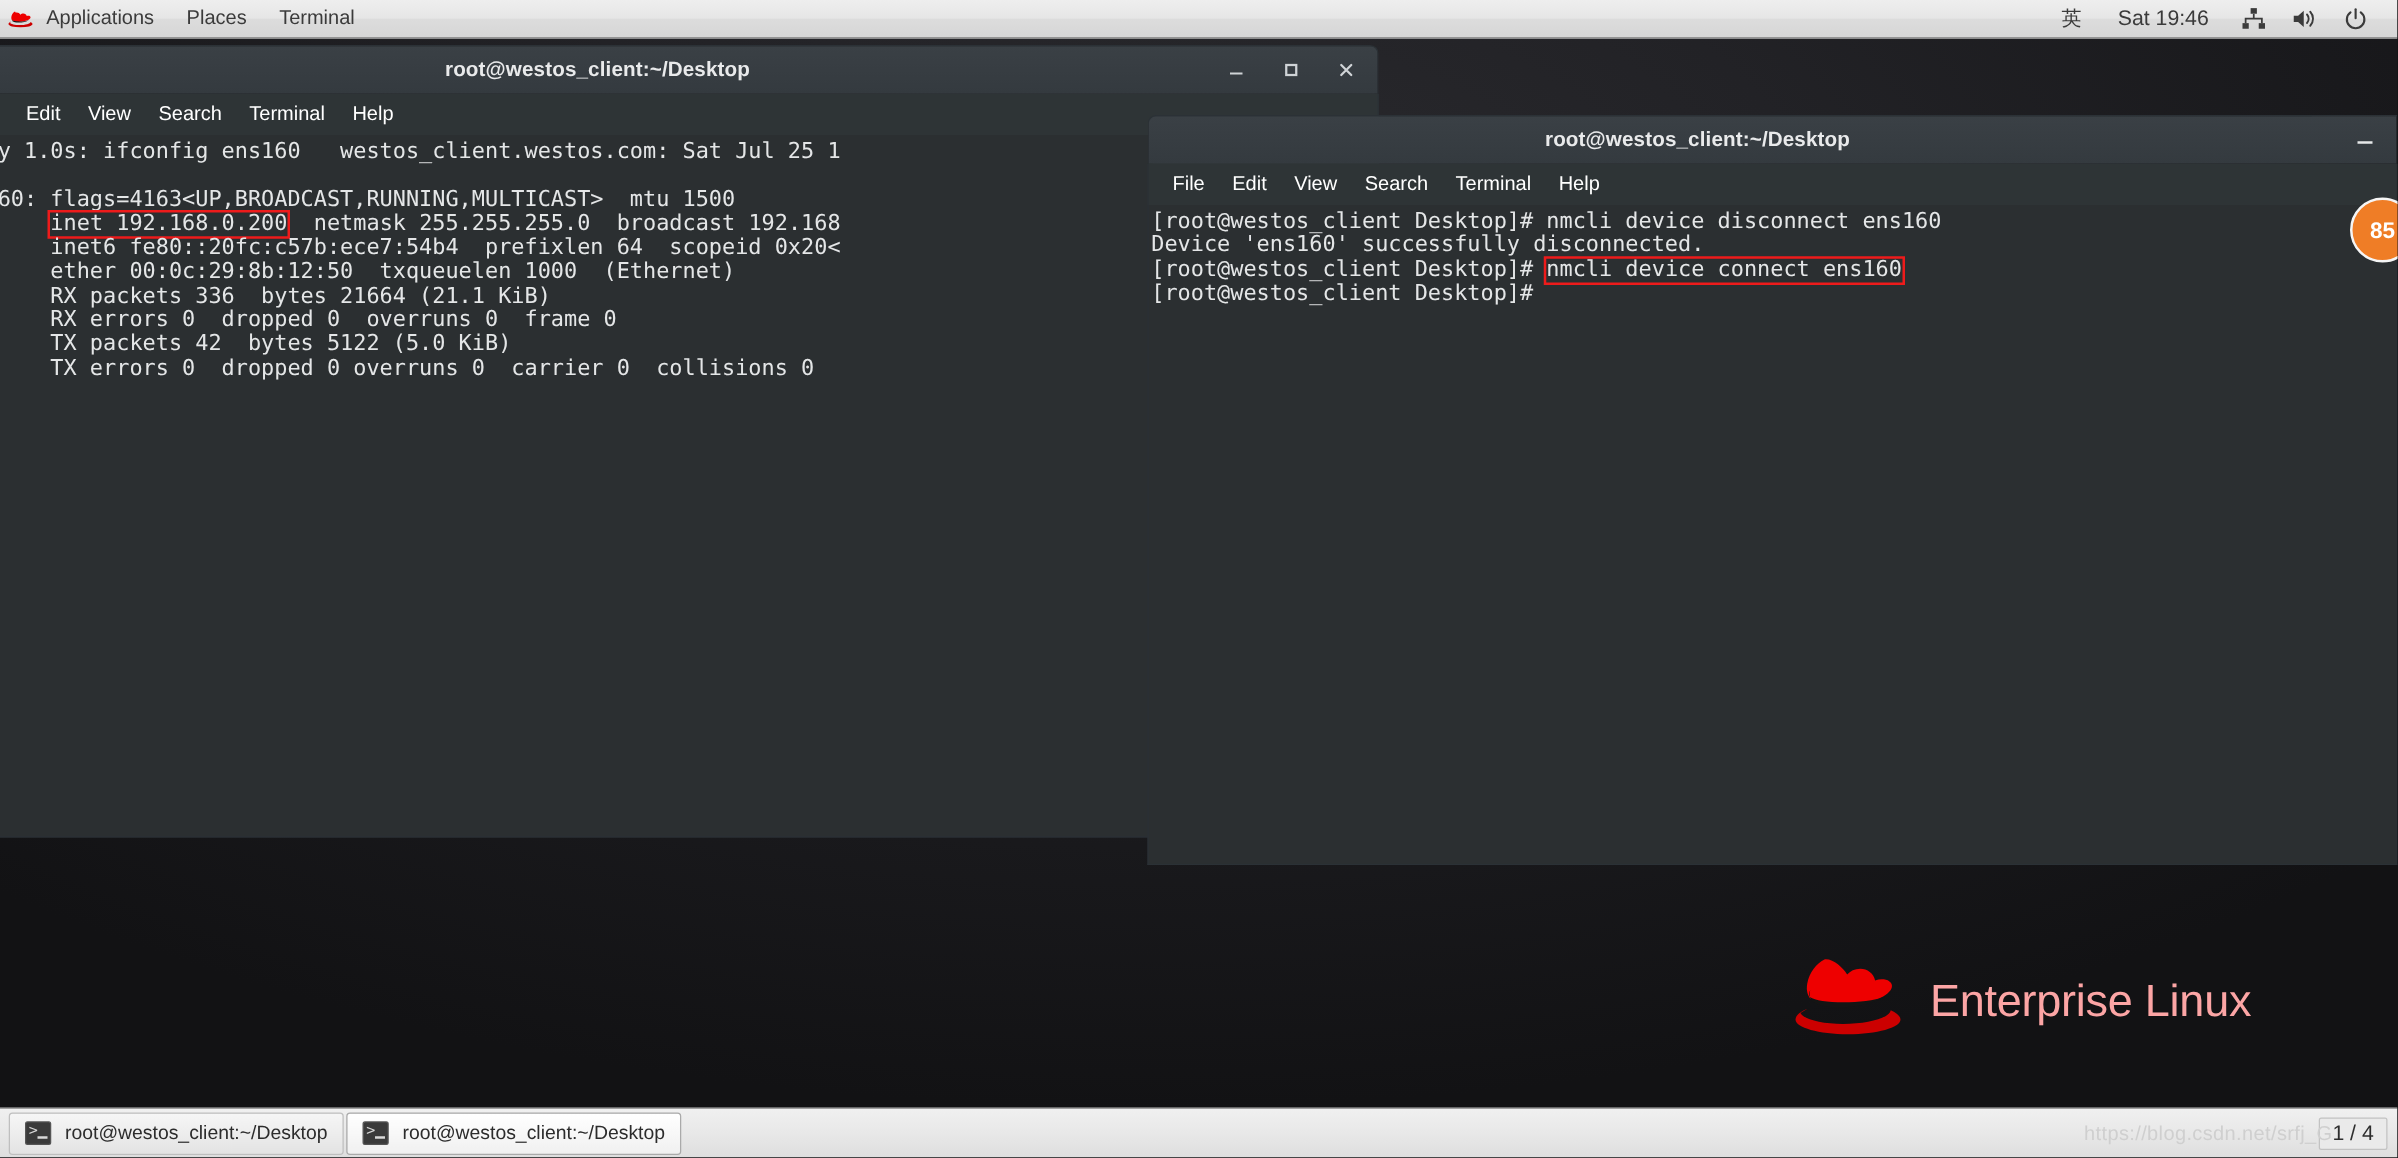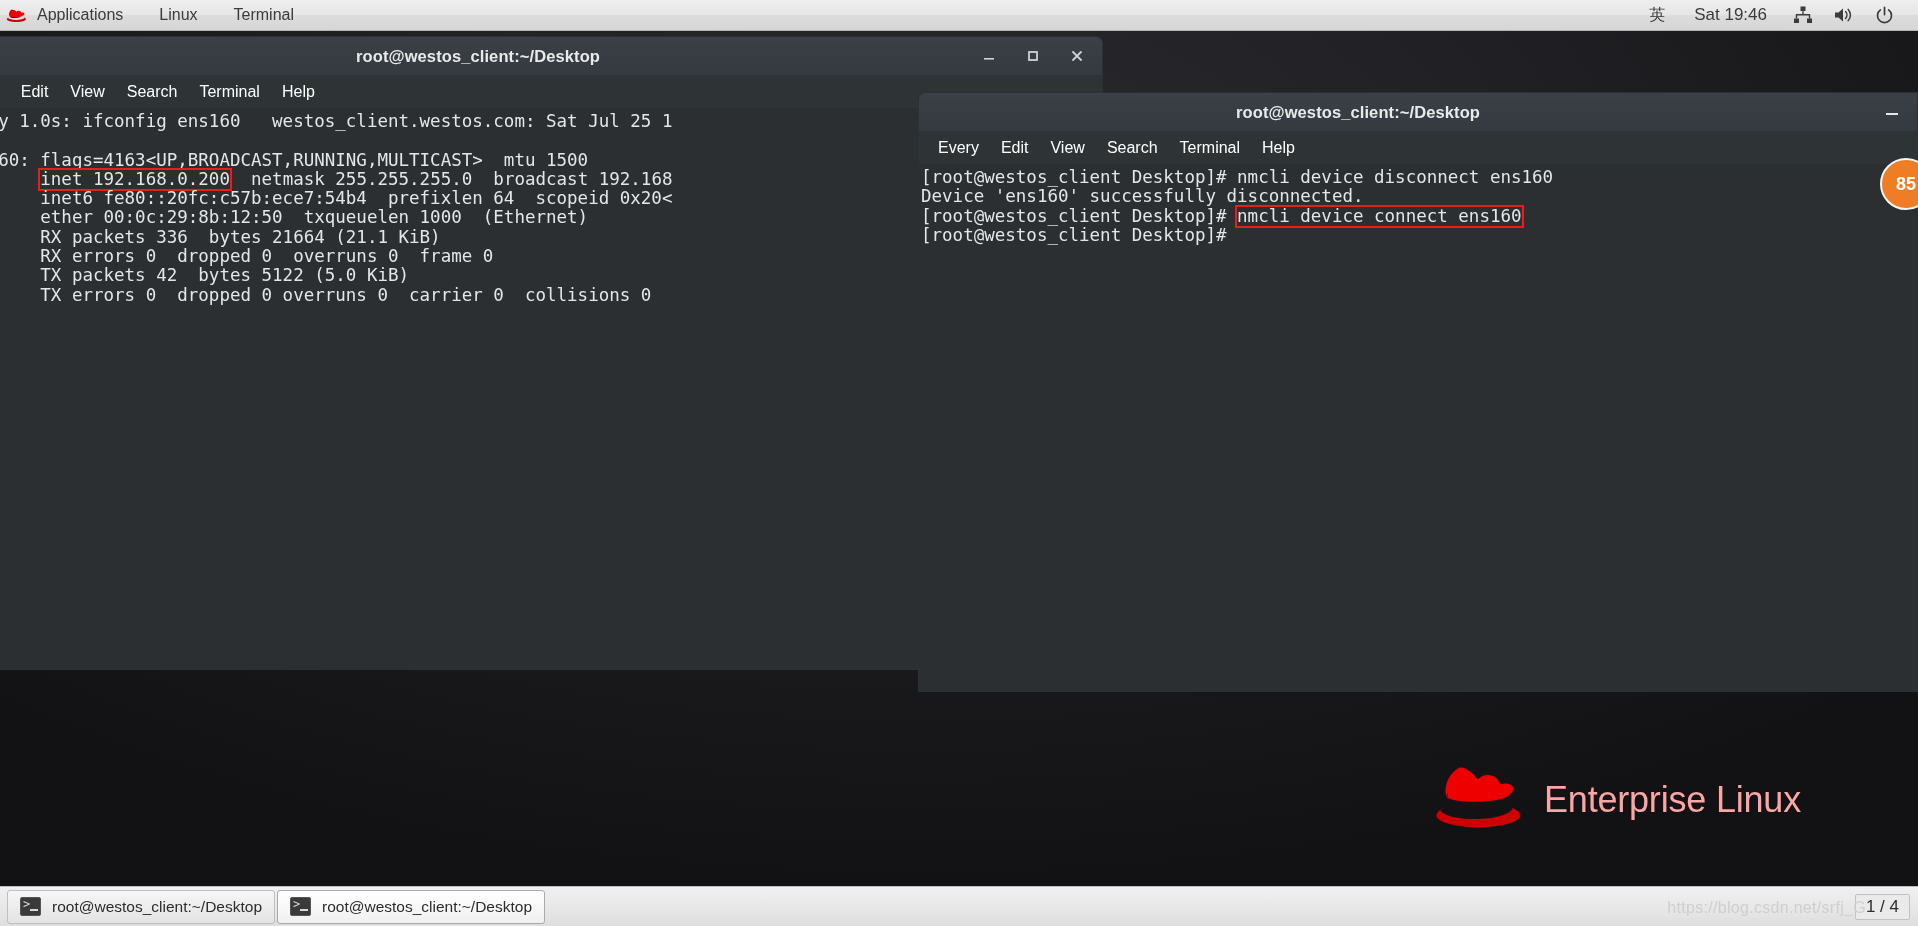--- a/index.html
+++ b/index.html
@@ -27,21 +27,21 @@
 
   
   #top-panel {
     position: absolute; left: 0; top: 0;
     width: 1918px; height: 31px;
     background: linear-gradient(to bottom, #eeeeee 0%, #e6e6e6 48%, #dcdcdc 52%, #d6d6d6 100%);
     border-bottom: 1px solid #b4b4b4;
     display: flex; align-items: center;
     z-index: 60;
   }
-  .panel-left { display: flex; align-items: center; height: 100%; gap: 10px; }
+  .panel-left { display: flex; align-items: center; height: 100%; }
   .panel-right { display: flex; align-items: center; height: 100%; margin-left: auto; padding-right: 14px; }
   .panel-item {
     font-size: 16px; color: #3b3b3b;
     padding: 0 13px; height: 100%;
     display: flex; align-items: center; cursor: default;
     white-space: nowrap;
   }
   #applications-menu { padding-left: 6px; gap: 9px; }
   .rh-hat-small { width: 22px; height: 14px; position: relative; display:inline-block; }
   .panel-clock { font-size: 17px; color: #3b3b3b; padding: 0 16px; }
@@ -174,21 +174,21 @@
         <span class="rh-hat-small">
           <svg width="22" height="14" viewBox="0 0 22 14">
             <path d="M3 9.2c-1.4.6-2.2 1.3-2.2 2 0 1.5 4.3 2.7 9.6 2.7 5.3 0 9.6-1.2 9.6-2.7 0-.6-.6-1.2-1.6-1.7-.2 1.4-4 2.5-8.7 2.5-3.9 0-7-.8-7.7-1.9z" fill="#cc0000"></path>
             <path d="M6 1.2C4.6 1.9 3.4 3.4 3.1 5.4c-.2 1.3.1 2.4.9 3 .9.7 2.6 1.1 4.8 1.1 4.3 0 8.3-1.3 9.4-2.9.4-.6.3-1.2-.2-1.6-.6-.5-1.7-.5-2.6-.2-.3-1.3-1.4-2.1-2.7-2.1-1 0-1.8.4-2.4 1-.8-1.3-2.2-2-3.6-1.6z" fill="#ee0000"></path>
             <path d="M3.6 6.9c-.2.9 0 1.6.4 2 .9.7 2.6 1.1 4.8 1.1 3.3 0 6.4-.8 8.3-1.9-1.9.6-4.6 1-7.5 1-2.8 0-5.2-.4-6-.9z" fill="#1a1a1a"></path>
           </svg>
         </span>
         <span>Applications</span>
       </div>
       <div class="panel-item">
-        <span>Linux</span>
+        <span>Places</span>
       </div>
       <div class="panel-item">
         <span>Terminal</span>
       </div>
     </div>
 
     <div class="panel-right">
       <div class="panel-item">
         <span>英</span>
       </div>
@@ -253,21 +253,21 @@
       <div class="term-title">root@westos_client:~/Desktop</div>
       <div class="win-btns">
         <div class="win-btn">
           <svg width="16" height="14" viewBox="0 0 16 14">
               <rect x="2" y="8" width="12" height="2" fill="#e6e8e9"></rect>
             </svg>
         </div>
       </div>
     </div>
     <div class="term-menubar">
-      <div class="menu-item">Every</div>
+      <div class="menu-item">File</div>
       <div class="menu-item">Edit</div>
       <div class="menu-item">View</div>
       <div class="menu-item">Search</div>
       <div class="menu-item">Terminal</div>
       <div class="menu-item">Help</div>
     </div>
     <div class="term-body" id="window2-output"><div class="term-line">[root@westos_client Desktop]# nmcli device disconnect ens160</div><div class="term-line">Device 'ens160' successfully disconnected.</div><div class="term-line"><span>[root@westos_client Desktop]# </span><span class="highlight-box">nmcli device connect ens160</span><span></span></div><div class="term-line">[root@westos_client Desktop]#</div></div>
   </div>
 
   <div id="notification-badge">

